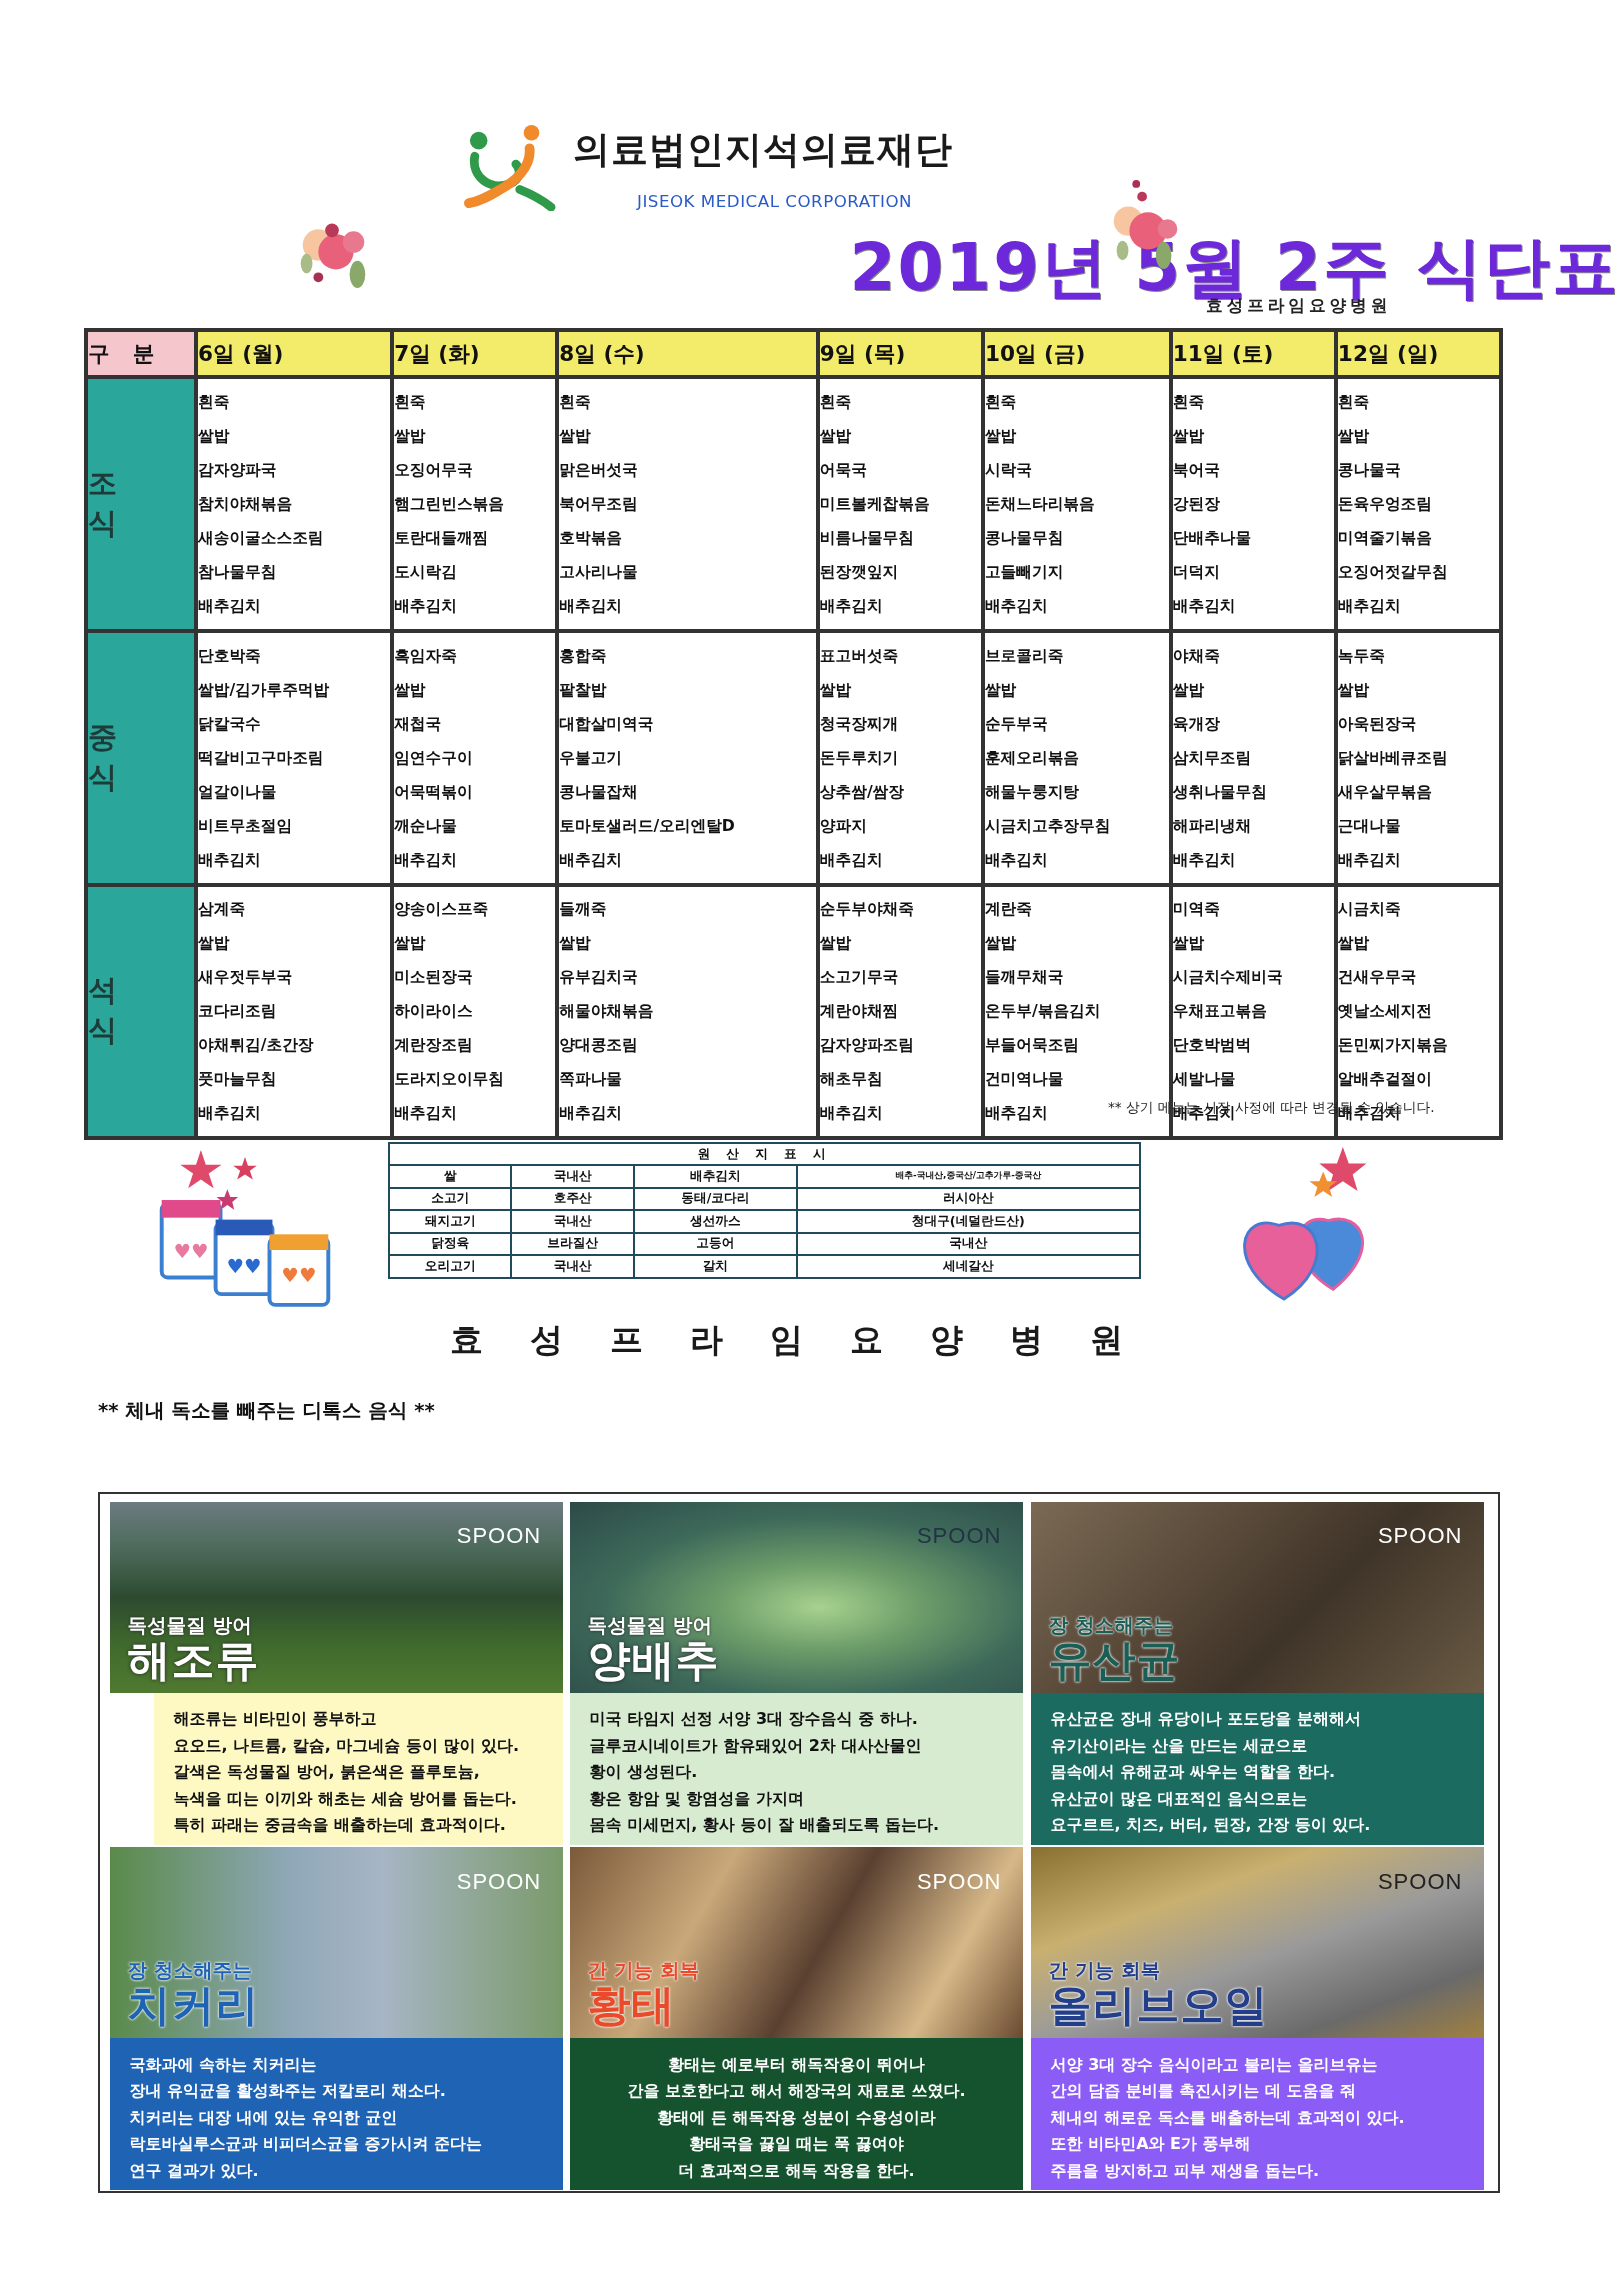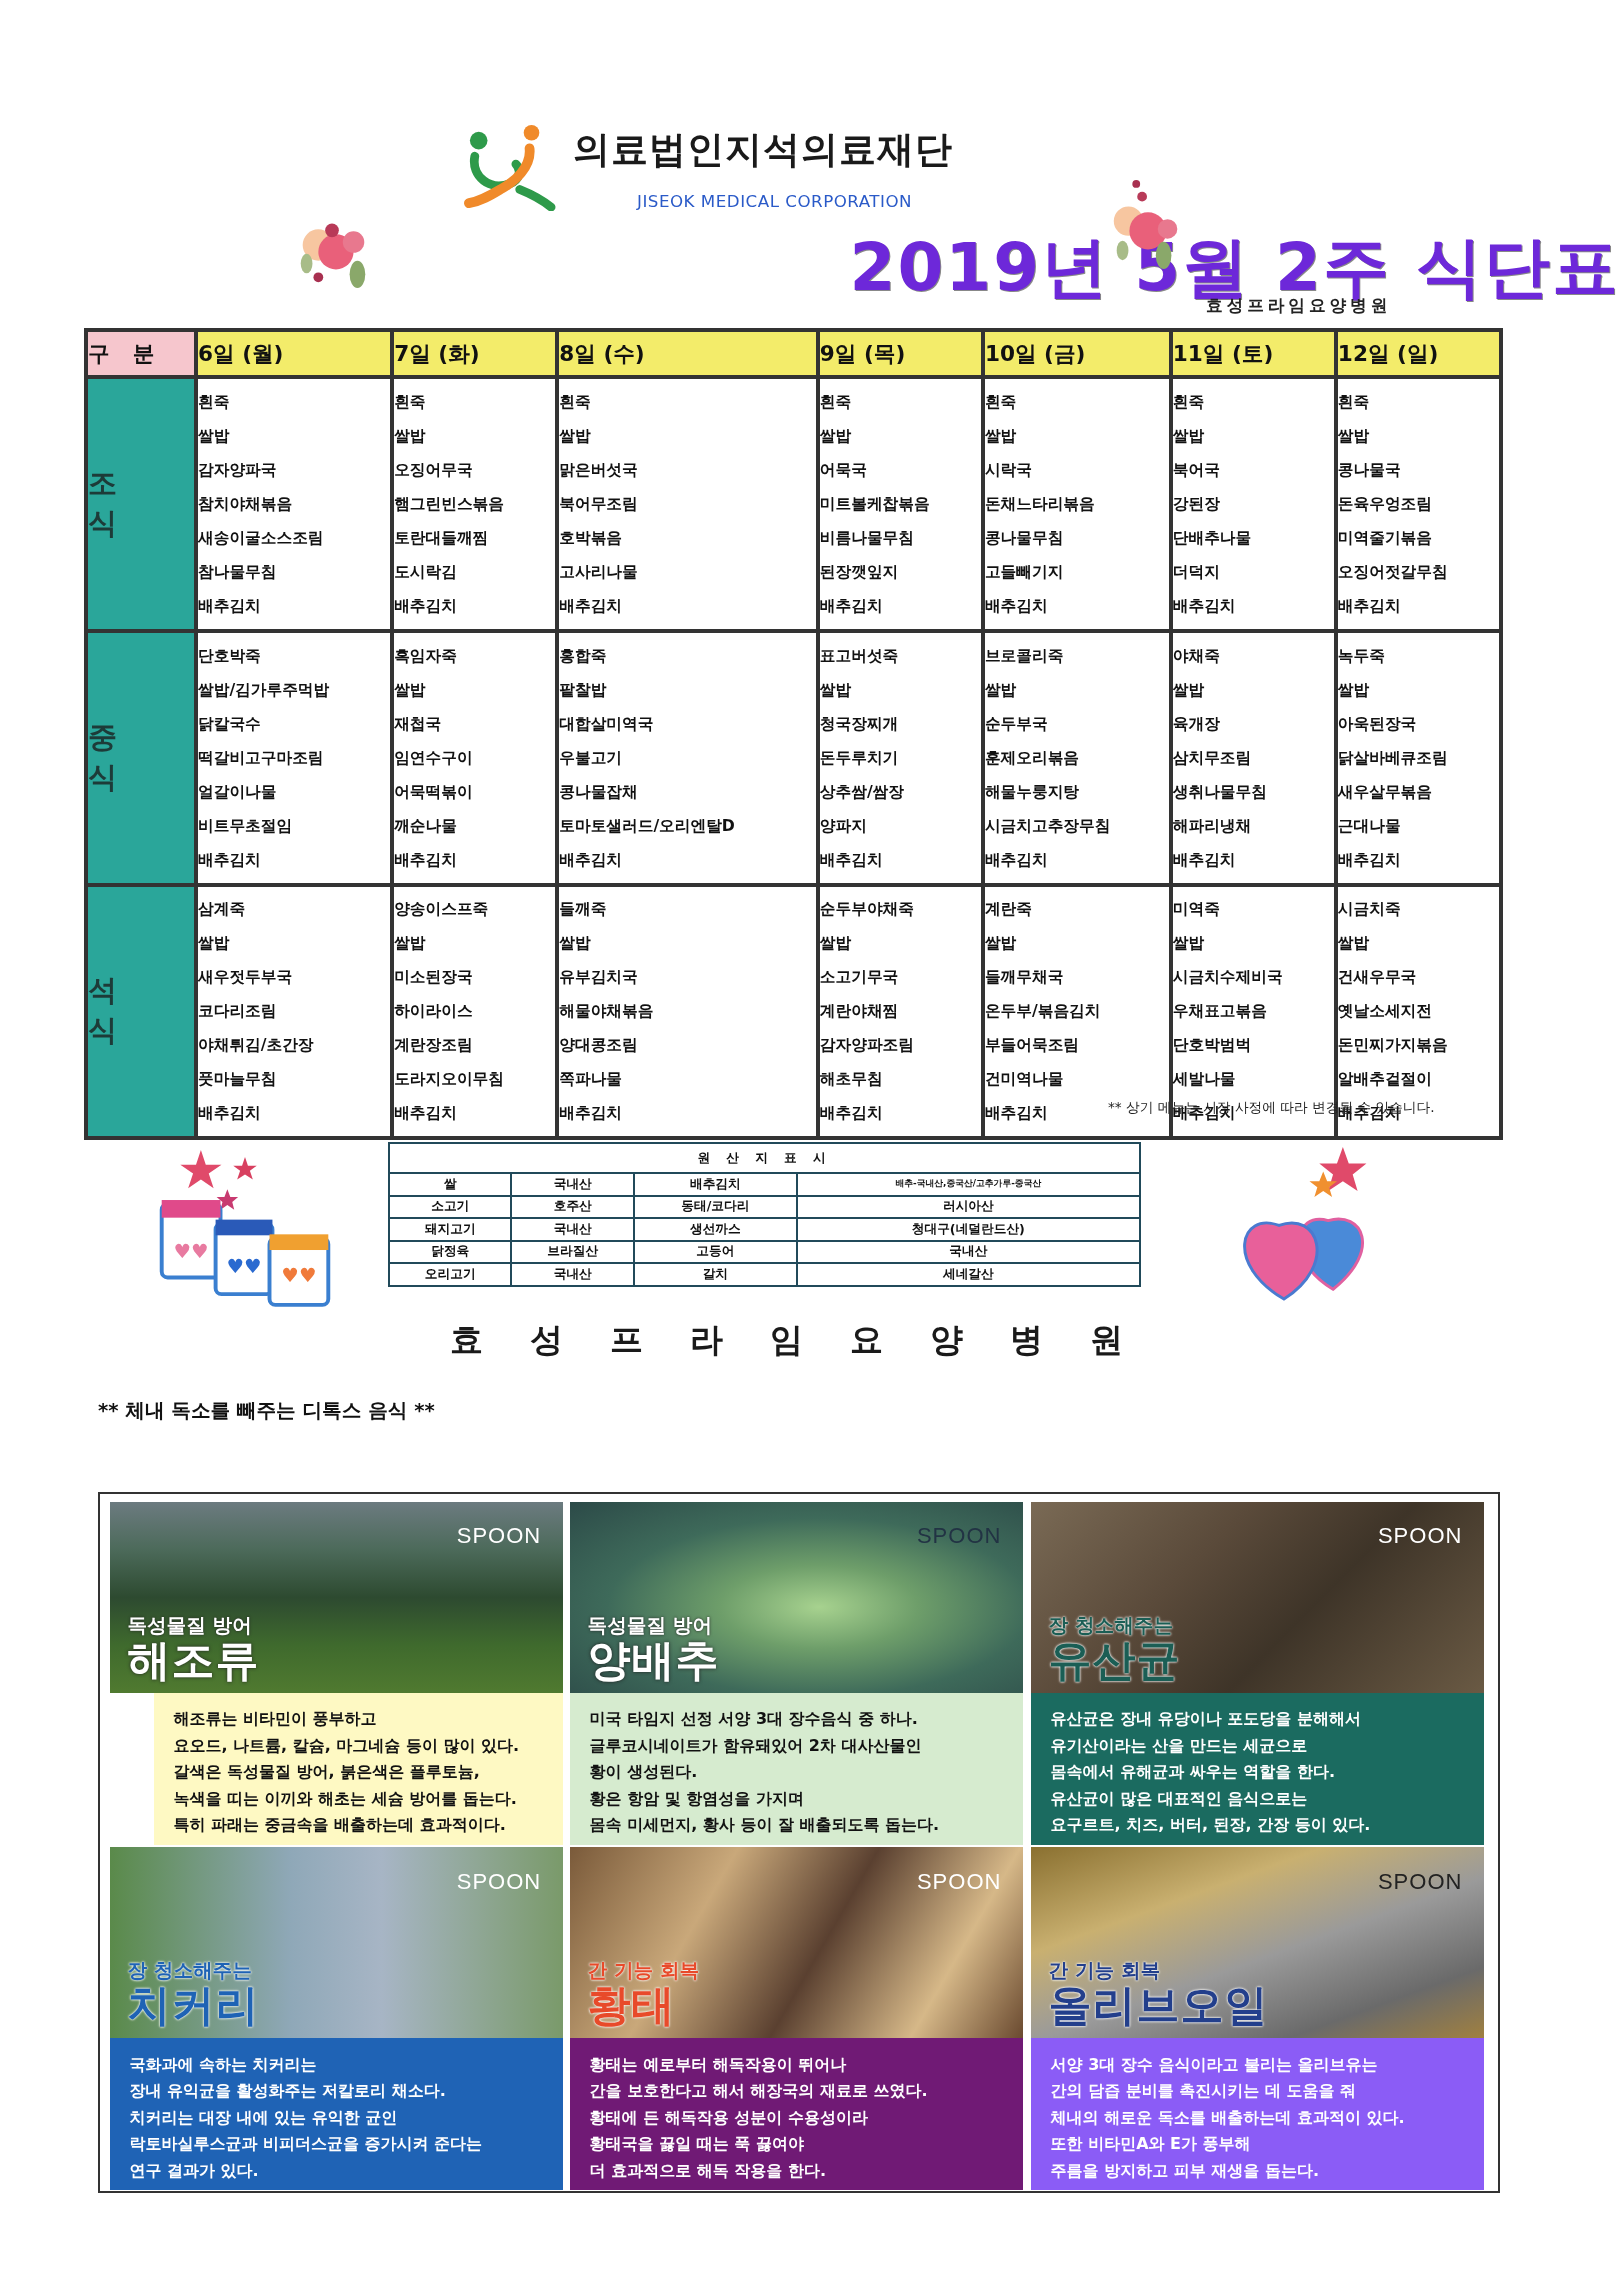--- a/index.html
+++ b/index.html
@@ -25,21 +25,21 @@
   .th-day { background: #f3ec6a; }
   .meal-label { background: #2aa69a; width: 110px; font-size: 29px; font-weight: bold; color: #1d3b38; letter-spacing: 13.7px; }
   .day-cell { background: #fff; padding: 5.9px 0; }
   .dish { font-size: 15.7px; font-weight: bold; line-height: 34px; white-space: nowrap; color: #111; }
   .note { position: absolute; left: 1108px; top: 1099px; font-size: 13.7px; color: #222; }
 
   
   .origin-wrap { position: absolute; left: 388px; top: 1142px; width: 753px; }
   .origin-table { width: 753px; border-collapse: collapse; border: 2.9px solid #214a5a; }
   .origin-table td { border: 2px solid #214a5a; text-align: center; font-size: 12.7px; font-weight: bold; height: 22.5px; color: #111; }
-  .origin-table .otitle { font-size: 12.7px; letter-spacing: 5.9px; height: 30px; }
+  .origin-table .otitle { font-size: 12.7px; letter-spacing: 5.9px; height: 22px; }
   .origin-table .small { font-size: 8.8px; }
 
   .deco-jars { position: absolute; left: 147px; top: 1145px; width: 196px; height: 162px; }
   .deco-hearts { position: absolute; left: 1225px; top: 1142px; width: 167px; height: 162px; }
 
   .hospital-big { position: absolute; left: 0; width: 1620px; top: 1318px; text-align: center; font-size: 33px; font-weight: bold; letter-spacing: 47px; color: #1a1a1a; }
   .detox-title { position: absolute; left: 98px; top: 1397px; font-size: 19.6px; font-weight: bold; color: #111; }
 
   
   .detox-panel { position: absolute; left: 98px; top: 1492px; width: 1402px; height: 701px; border: 2px solid #333; background: #fff; }
@@ -51,21 +51,21 @@
   .card .text { position: absolute; left: 0; top: 191px; width: 100%; height: 152px; padding: 13.7px 19.6px 0 19.6px; }
   .card .text p { font-size: 16px; font-weight: bold; line-height: 26.5px; white-space: nowrap; }
 
   .c1 { left: 9.8px; top: 7.8px; }   .c1 .photo { background: linear-gradient(180deg,#6c7b80 0%,#4c6a5a 25%,#2d4a30 50%,#3f6a2d 75%,#507a30 100%); } .c1 .text { background: #fef9c3; color: #111; margin-left: 44px; }
   .c2 { left: 470px; top: 7.8px; }  .c2 .photo { background: radial-gradient(ellipse at 55% 55%, #a7d28f 0%, #6e9e6a 28%, #3e6a5a 60%, #2c4a48 100%); } .c2 .text { background: #d6ebcf; color: #111; }
   .c2 .spoon { color: #234; }
   .c3 { left: 931px; top: 7.8px; }  .c3 .photo { background: linear-gradient(135deg,#7a6a55 0%,#5a4a3a 35%,#3e3428 60%,#6a5a44 100%); } .c3 .text { background: #1b6b60; color: #fff; }
   .c3 .sub, .c3 .name { color: #1b5e55; text-shadow: 0 0 2.9px #fff, 0 0 2px #fff; }
   .c4 { left: 9.8px; top: 353px; } .c4 .photo { background: linear-gradient(90deg,#5a8a4a 0%,#8fa8b8 40%,#a7b5c5 60%,#7a9a6a 100%); } .c4 .text { background: #1f63b5; color: #fff; }
   .c4 .sub, .c4 .name { color: #1f63b5; text-shadow: 0 0 2.9px #fff, 0 0 2px #fff; }
-  .c5 { left: 470px; top: 353px; } .c5 .photo { background: linear-gradient(120deg,#7a5a3a 0%,#c9a87a 30%,#5a4030 55%,#d6b888 80%,#6a4a30 100%); } .c5 .text { background: #701a75; color: #fff; }
+  .c5 { left: 470px; top: 353px; } .c5 .photo { background: linear-gradient(120deg,#7a5a3a 0%,#c9a87a 30%,#5a4030 55%,#d6b888 80%,#6a4a30 100%); } .c5 .text { background: #14532d; color: #fff; text-align: center; }
   .c5 .sub, .c5 .name { color: #e84a2a; text-shadow: 0 0 2.9px #fff, 0 0 2px #fff; }
   .c6 { left: 931px; top: 353px; } .c6 .photo { background: linear-gradient(160deg,#8a7030 0%,#c9b070 30%,#9a9a9a 55%,#6a6a6a 80%,#a08040 100%); } .c6 .text { background: #8b5cf6; color: #fff; }
   .c6 .sub, .c6 .name { color: #233f8c; text-shadow: 0 0 2.9px #fff, 0 0 2px #fff; }
   .c6 .spoon { color: #222; }
 </style>
 </head>
 <body>
 
 <div class="header">
   <svg class="logo" viewBox="0 0 100 90">

